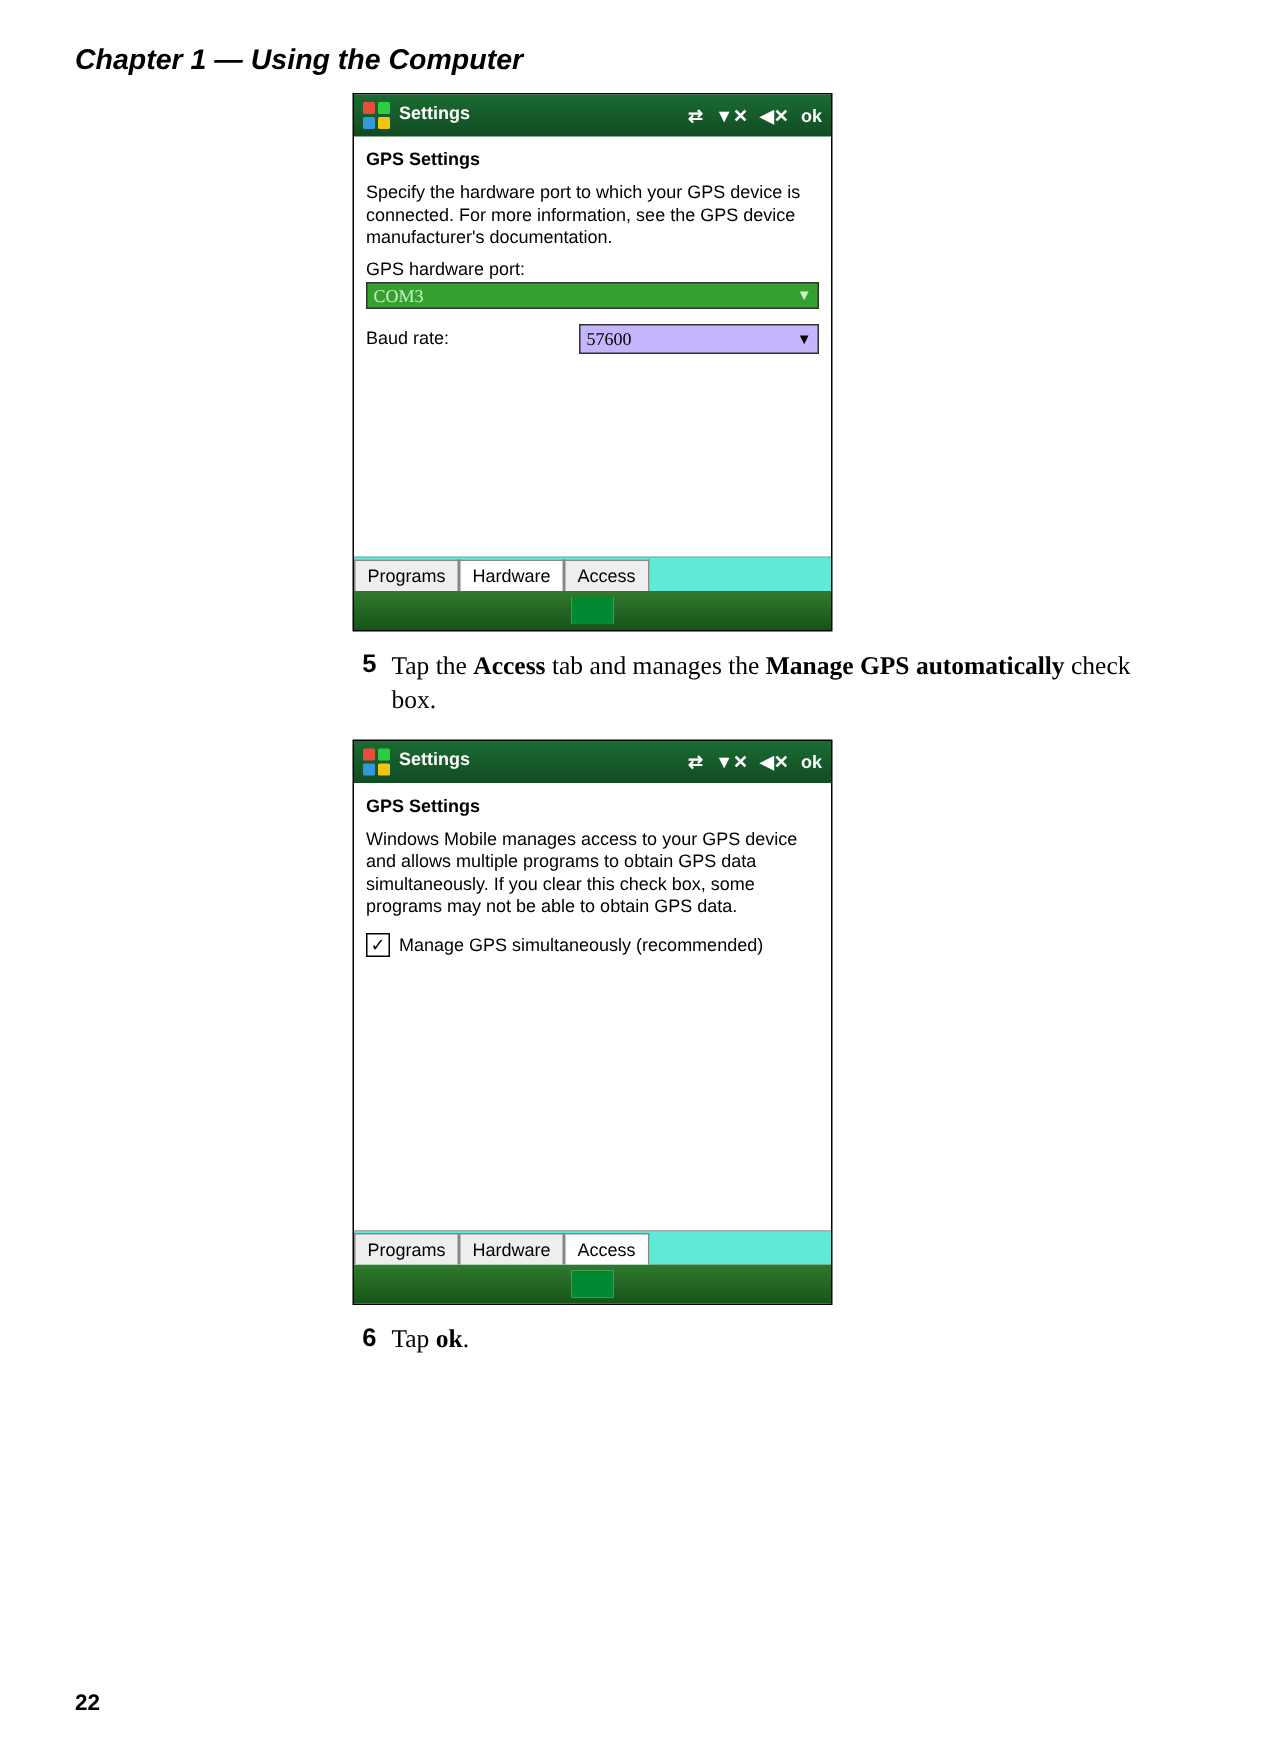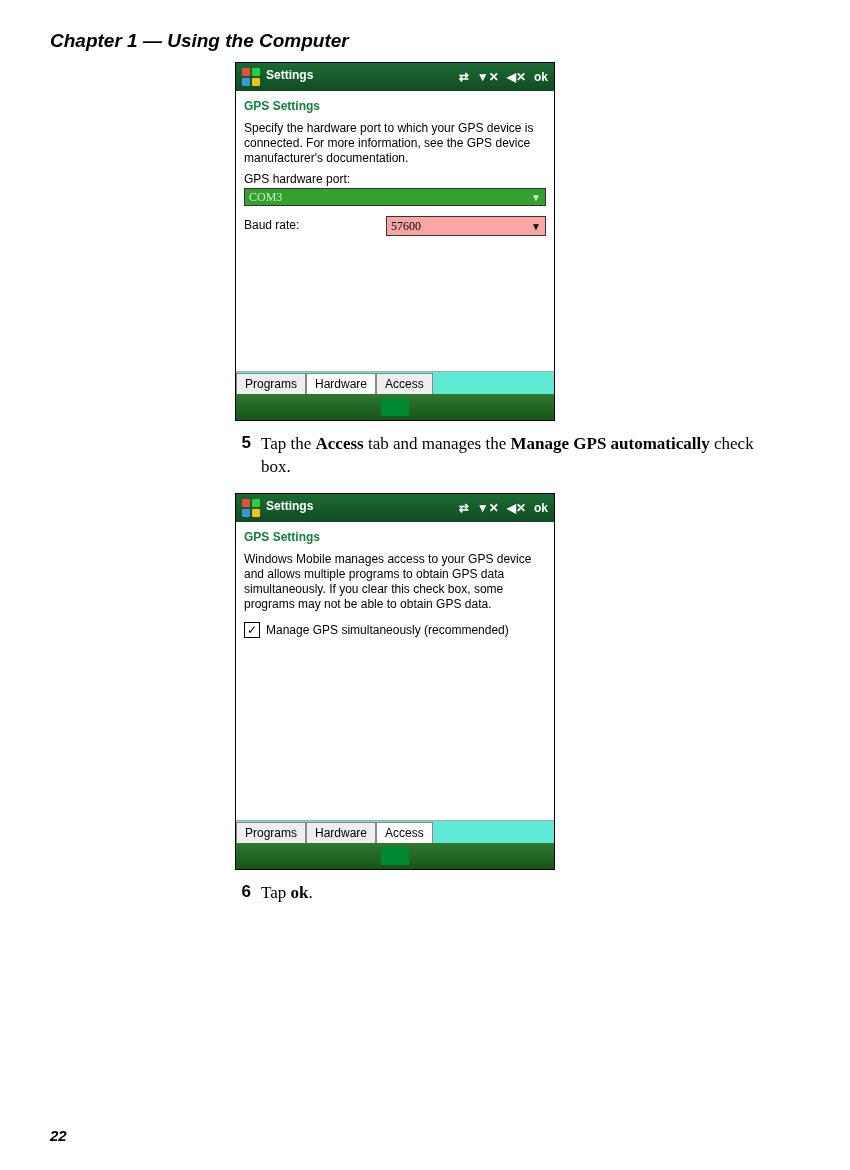--- a/index.html
+++ b/index.html
@@ -46,21 +46,21 @@
     width: 18px; height: 18px; position: relative;
   }
   .wm-flag span{position:absolute;width:8px;height:8px;border-radius:1px;}
   .fr{background:#e74c3c;left:0;top:0;}
   .fg{background:#2ecc40;right:0;top:0;}
   .fb{background:#3498db;left:0;bottom:0;}
   .fy{background:#f1c40f;right:0;bottom:0;}
   .wm-title-right { display:flex; align-items:center; gap:8px; font-size:12px; }
   .ic { display:inline-block; }
   .wm-subtitle {
-    color: #15803d;
+    color: #000000;
     font-weight: bold;
     padding: 8px 8px 4px;
     font-size: 12px;
   }
   .wm-body {
     padding: 4px 8px;
     height: 246px;
   }
   .wm-body2 {
     padding: 4px 8px;
@@ -69,21 +69,21 @@
   .wm-desc { font-size: 12px; line-height: 1.25; margin-bottom:6px; }
   .wm-label { font-size:12px; margin-top:4px; }
   .wm-combo {
     border: 1px solid #333;
     height: 18px; display:flex; align-items:center;
     justify-content:space-between; padding:0 4px;
     margin-top:2px;
     font-family:Liberation Serif, serif;
   }
   .wm-combo.green { background:#34a12f; color:#cdeecd; width:100%; box-sizing:border-box;}
-  .wm-combo.white { background:#fca5a5; width:150px; margin-left:auto;}
+  .wm-combo.white { background:#c4b5fd; width:150px; margin-left:auto;}
   .wm-arrow { font-size:10px; }
   .wm-row { display:flex; align-items:center; gap:12px; margin-top:8px; }
   .wm-checkbox-row { display:flex; align-items:center; gap:6px; margin-top:10px; font-size:12px;}
   .wm-checkbox { width:14px; height:14px; border:1px solid #000; display:inline-flex; align-items:center; justify-content:center; font-size:12px; line-height:1;}
   .wm-tabs {
     display:flex;
     background:#5eead4;
     border-top:1px solid #aaa;
     height:22px;
     align-items:flex-end;
@@ -129,21 +129,20 @@
     text-align:right;
   }
   .step-text { line-height:1.35; }
   .step-text b { font-family: Georgia, serif; }
   .footer {
     position:absolute;
     bottom:26px; left:50px; right:50px;
     display:flex; justify-content:space-between;
     font-family: Arial, Helvetica, sans-serif;
     font-weight:bold;
-    font-style: italic;
     font-size: 15px;
   }
 </style>
 </head>
 <body>
 
 <div class="chapter-header">Chapter 1 — Using the Computer</div>
 
 <div class="page-content">
 

